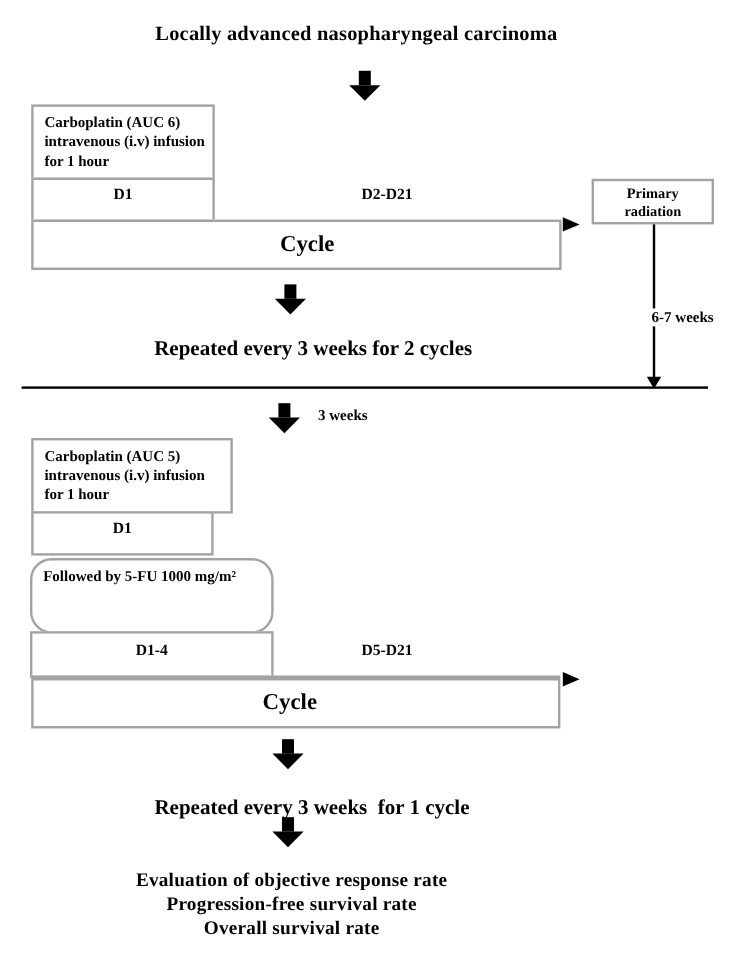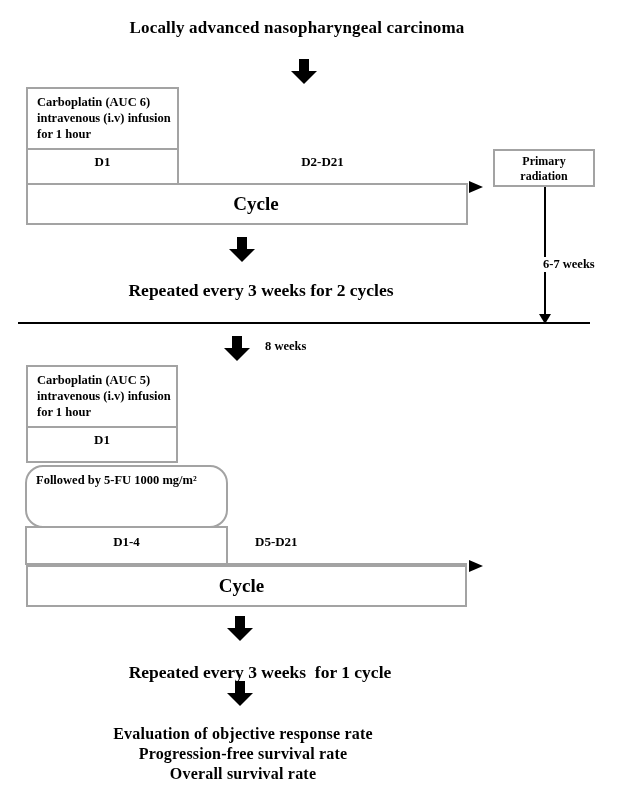--- a/index.html
+++ b/index.html
@@ -139,41 +139,41 @@
   </div>
 
   <div class="repeat-text" style="left:111px;top:280px;width:300px;">Repeated every 3 weeks for 2 cycles</div>
 
   <div class="hline" style="left:18px;top:322px;width:572px;"></div>
 
   <div class="fat-arrow" style="left:224px;top:336px;">
     <span class="stem"></span>
     <span class="head"></span>
   </div>
-  <div class="label small-label" style="left:265px;top:339px;">8 weeks</div>
+  <div class="label small-label" style="left:265px;top:339px;">3 weeks</div>
 
-  <div class="box drug-box" style="left:26px;top:365px;width:152px;height:63px;">
+  <div class="box drug-box" style="left:26px;top:365px;width:168px;height:63px;">
     <div>Carboplatin (AUC 5)</div>
     <div>intravenous (i.v) infusion</div>
     <div>for 1 hour</div>
   </div>
 
   <div class="box day-box" style="left:26px;top:426px;width:152px;height:37px;">
     <span>D1</span>
   </div>
 
   <div class="box drug-box" style="left:25px;top:465px;width:203px;height:63px;border-radius:18px;">
     <div>Followed by 5-FU 1000 mg/m²</div>
   </div>
 
   <div class="box day-box" style="left:25px;top:526px;width:203px;height:39px;padding-top:6px;">
     <span>D1-4</span>
   </div>
 
-  <div class="label" style="left:255px;top:534px;width:135px;">D5-D21</div>
+  <div class="label" style="left:255px;top:534px;width:135px;text-align:center;">D5-D21</div>
 
   <div class="box cycle-box thick" style="left:26px;top:563px;width:441px;height:44px;">
     <span class="cycle-text" style="padding-right:10px;box-sizing:border-box;">Cycle</span>
   </div>
   <div class="rhead" style="left:469px;top:560px;"></div>
 
   <div class="fat-arrow" style="left:227px;top:616px;">
     <span class="stem"></span>
     <span class="head"></span>
   </div>

